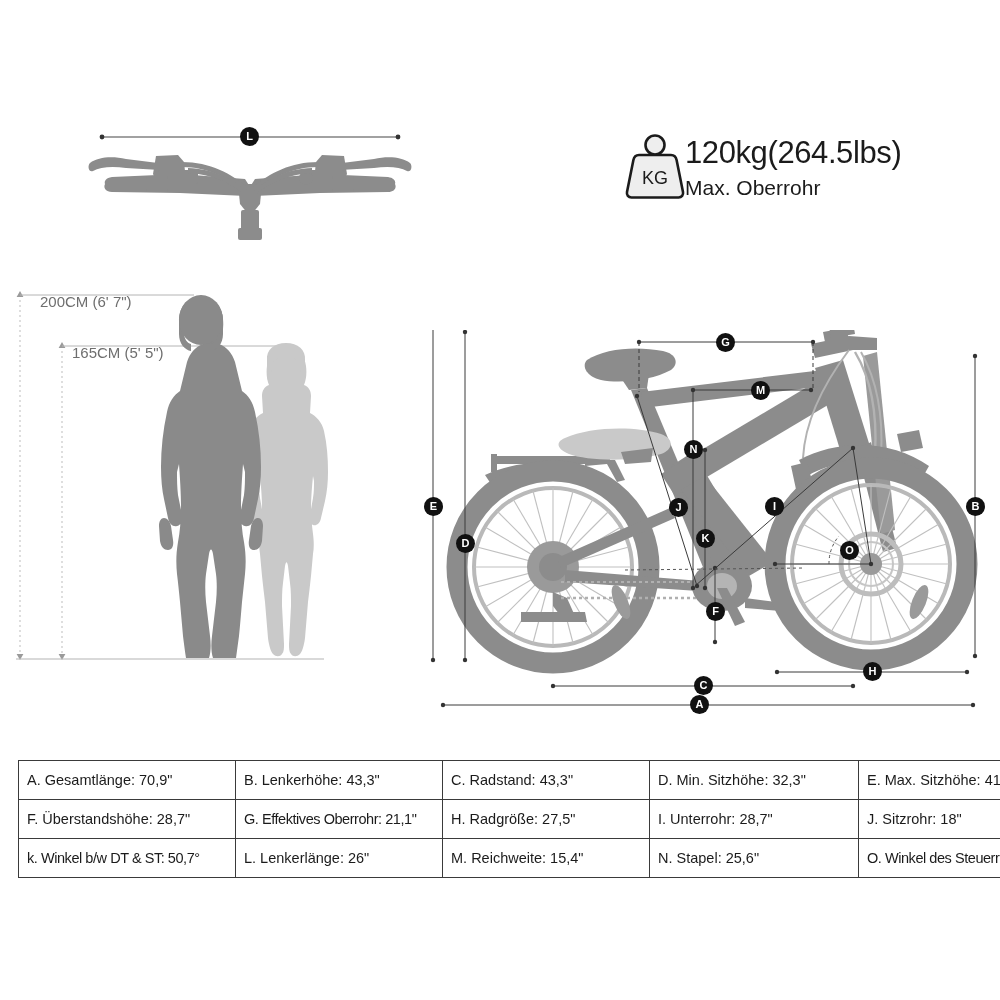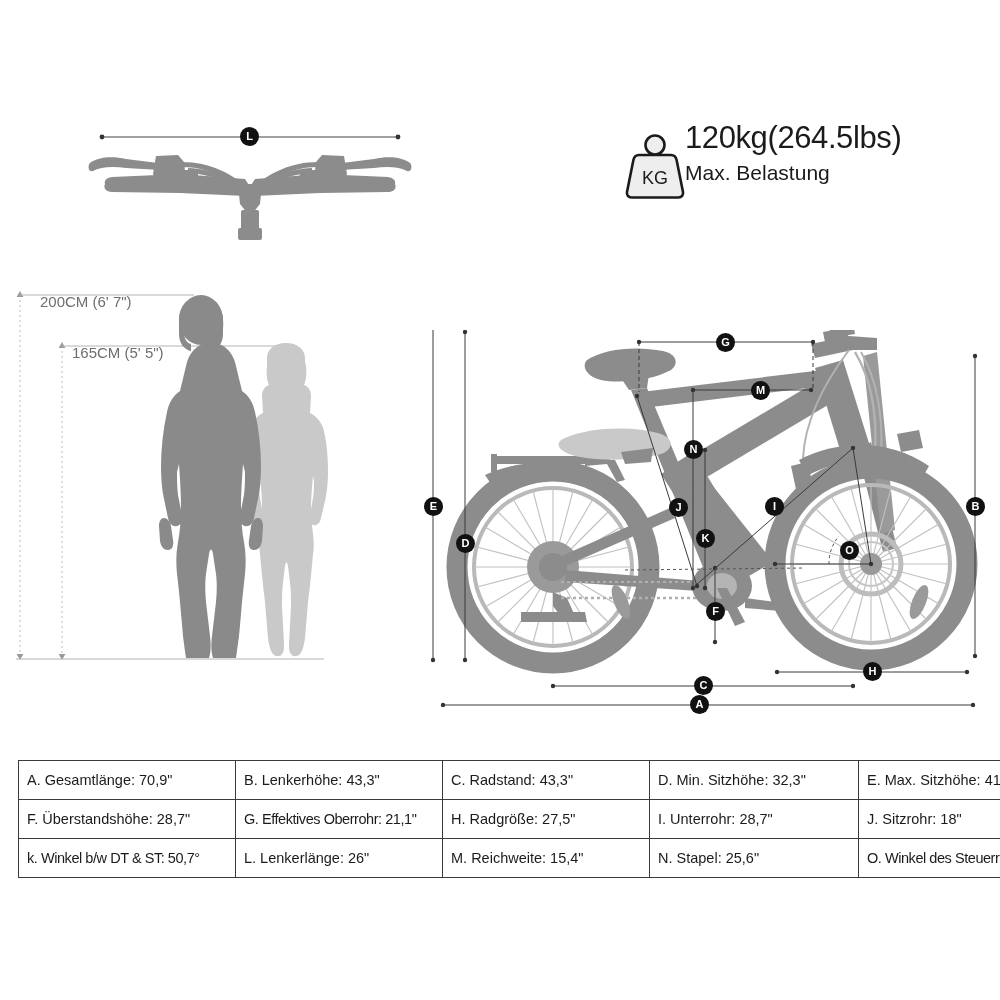--- a/index.html
+++ b/index.html
@@ -10,21 +10,21 @@
     overflow:hidden;
     position:relative;
   }
   #root{position:relative;width:1000px;height:1000px;}
 
   .abs{position:absolute;}
 
   
   #weight-badge{left:605px;top:118px;width:360px;height:100px;}
   #weight-icon{position:absolute;left:14px;top:14px;width:72px;height:72px;}
-  #weight-text{position:absolute;left:80px;top:0px;width:280px;}
+  #weight-text{position:absolute;left:80px;top:15px;width:280px;}
   #weight-value{
     font-size:31px;color:#1b1b1b;letter-spacing:-0.4px;
     line-height:40px;white-space:nowrap;font-weight:400;
   }
   #weight-label{
     font-size:21px;color:#1b1b1b;line-height:30px;
     white-space:nowrap;font-weight:400;
   }
 
   
@@ -116,21 +116,21 @@
     <div id="weight-icon">
       <svg width="72" height="72" viewBox="0 0 72 72">
         <circle cx="36" cy="13" r="9.5" fill="#eeeeee" stroke="#1b1b1b" stroke-width="2.6"></circle>
         <path d="M20 23 L 52 23 C 55 23 57 25 57.6 28 L 64 60 C 64.6 63 62.6 65.5 59.6 65.5
                  L 12.4 65.5 C 9.4 65.5 7.4 63 8 60 L 14.4 28 C 15 25 17 23 20 23 Z" fill="#eeeeee" stroke="#1b1b1b" stroke-width="2.6" stroke-linejoin="round"></path>
         <text x="36" y="52" font-family="Liberation Sans, sans-serif" font-size="18" font-weight="400" fill="#1b1b1b" text-anchor="middle">KG</text>
       </svg>
     </div>
     <div id="weight-text">
       <div id="weight-value">120kg(264.5lbs)</div>
-      <div id="weight-label">Max. Belastung</div>
+      <div id="weight-label">Max. Oberrohr</div>
     </div>
   </div>
 
   <div class="abs" style="left:14px;top:286px;width:340px;height:380px;">
     <svg width="340" height="380" viewBox="0 0 340 380">
 
       <line x1="6" y1="9" x2="6" y2="372" stroke="#bdbdbd" stroke-width="1" stroke-dasharray="2,3"></line>
       <line x1="48" y1="60" x2="48" y2="372" stroke="#bdbdbd" stroke-width="1" stroke-dasharray="2,3"></line>
 
       <path d="M6 5 L 2.6 11 L 9.4 11 Z" fill="#9a9a9a"></path>

